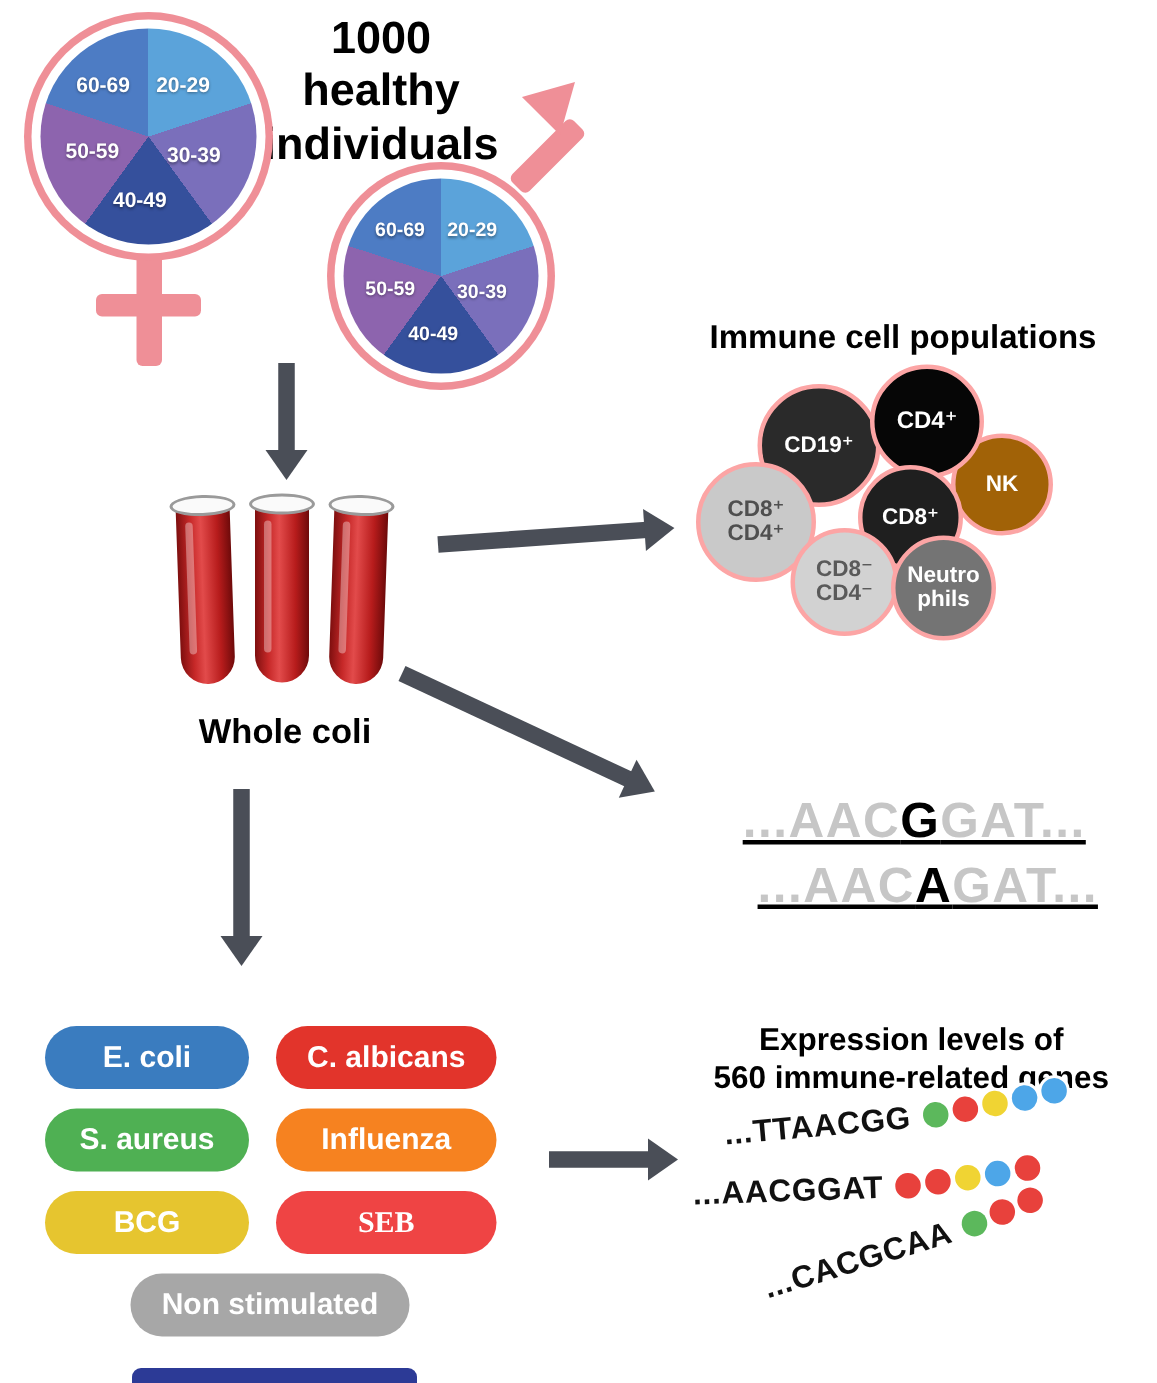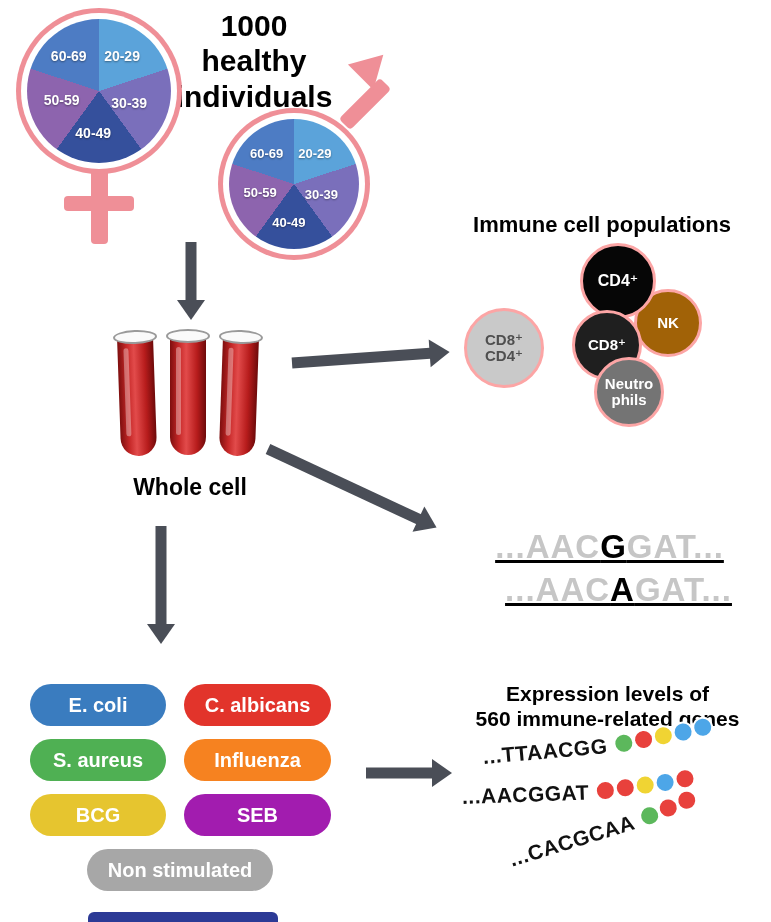--- a/index.html
+++ b/index.html
@@ -118,62 +118,65 @@
     <div class="rim"></div>
     <div class="bodyy"></div>
     <div class="gloss"></div>
   </div>
   <div class="tube" style="left:216px; top:330px; transform:rotate(2deg);">
     <div class="rim"></div>
     <div class="bodyy"></div>
     <div class="gloss"></div>
   </div>
 
-  <div class="fig-title" style="left:70px; top:474px; width:240px; font-size:23px;">Whole cell</div>
+  <div class="fig-title" style="left:70px; top:474px; width:240px; font-size:23px;">Whole coli</div>
 
   <div class="arrow arrow-h" style="left:292px; top:348px; width:158px; height:30px; transform:rotate(-4deg); transform-origin:left center;">
     <div class="shaft"></div>
       <div class="head"></div>
   </div>
 
   <div class="arrow arrow-h" style="left:268px; top:434px; width:186px; height:30px; transform:rotate(25deg); transform-origin:left center;">
     <div class="shaft"></div>
       <div class="head"></div>
   </div>
 
   <div class="arrow arrow-v" style="left:146px; top:526px; width:30px; height:118px;">
     <div class="shaft"></div>
       <div class="head"></div>
   </div>
 
   <div class="fig-title" style="left:447px; top:212px; width:310px; font-size:22px;">Immune cell populations</div>
 
+  <div class="cell" style="left: 505px; top: 256px; width: 82px; height: 82px; background-color: rgb(42, 42, 42); color: rgb(255, 255, 255);">CD19⁺</div>
   <div class="cell" style="left: 634px; top: 289px; width: 68px; height: 68px; background-color: #a16207; color: rgb(255, 255, 255);">NK</div>
   <div class="cell" style="left: 580px; top: 243px; width: 76px; height: 76px; font-size: 16px; background-color: rgb(6, 6, 6); color: rgb(255, 255, 255);">CD4⁺</div>
   <div class="cell" style="left: 572px; top: 310px; width: 70px; height: 70px; background-color: rgb(31, 31, 31); color: rgb(255, 255, 255);">CD8⁺</div>
   <div class="cell" style="left: 464px; top: 308px; width: 80px; height: 80px; background-color: rgb(201, 201, 201); color: rgb(79, 79, 79);">CD8⁺
 CD4⁺</div>
+  <div class="cell" style="left: 527px; top: 352px; width: 72px; height: 72px; background-color: rgb(210, 210, 210); color: rgb(90, 90, 90);">CD8⁻
+CD4⁻</div>
   <div class="cell" style="left: 594px; top: 357px; width: 70px; height: 70px; background-color: rgb(116, 116, 116); color: rgb(255, 255, 255);">Neutro
 phils</div>
 
   <div class="snp-lines" style="left:452px; top:526px; width:315px;text-decoration:underline;">
     <div class="snp-line">
       <span>...AAC</span><span class="variant">G</span><span>GAT...</span>
     </div>
     <div class="snp-line second">
       <span>...AAC</span><span class="variant">A</span><span>GAT...</span>
     </div>
   </div>
 
   <div class="pill" style="left: 30px; top: 684px; width: 136px; background-color: rgb(58, 124, 191);">E. coli</div>
   <div class="pill" style="left: 184px; top: 684px; width: 147px; background-color: rgb(226, 52, 43);">C. albicans</div>
   <div class="pill" style="left: 30px; top: 739px; width: 136px; background-color: rgb(79, 176, 83); text-align: center;">S. aureus</div>
   <div class="pill" style="left: 184px; top: 739px; width: 147px; background-color: rgb(246, 130, 32);">Influenza</div>
   <div class="pill" style="left: 30px; top: 794px; width: 136px; background-color: rgb(230, 197, 47);">BCG</div>
-  <div class="pill" style="left: 184px; top: 794px; width: 147px; background-color: #a21caf;">SEB</div>
+  <div class="pill" style="left: 184px; top: 794px; width: 147px; background-color: #ef4444; font-family: Liberation Serif, serif;">SEB</div>
   <div class="pill" style="left: 87px; top: 849px; width: 186px; background-color: rgb(167, 167, 167);">Non stimulated</div>
 
   <div class="arrow arrow-h" style="left:366px; top:758px; width:86px; height:30px;">
     <div class="shaft"></div>
       <div class="head"></div>
   </div>
 
   <div class="fig-title" style="left:450px; top:682px; width:315px; font-size:21px;">Expression levels of
 560 immune-related genes</div>
 

